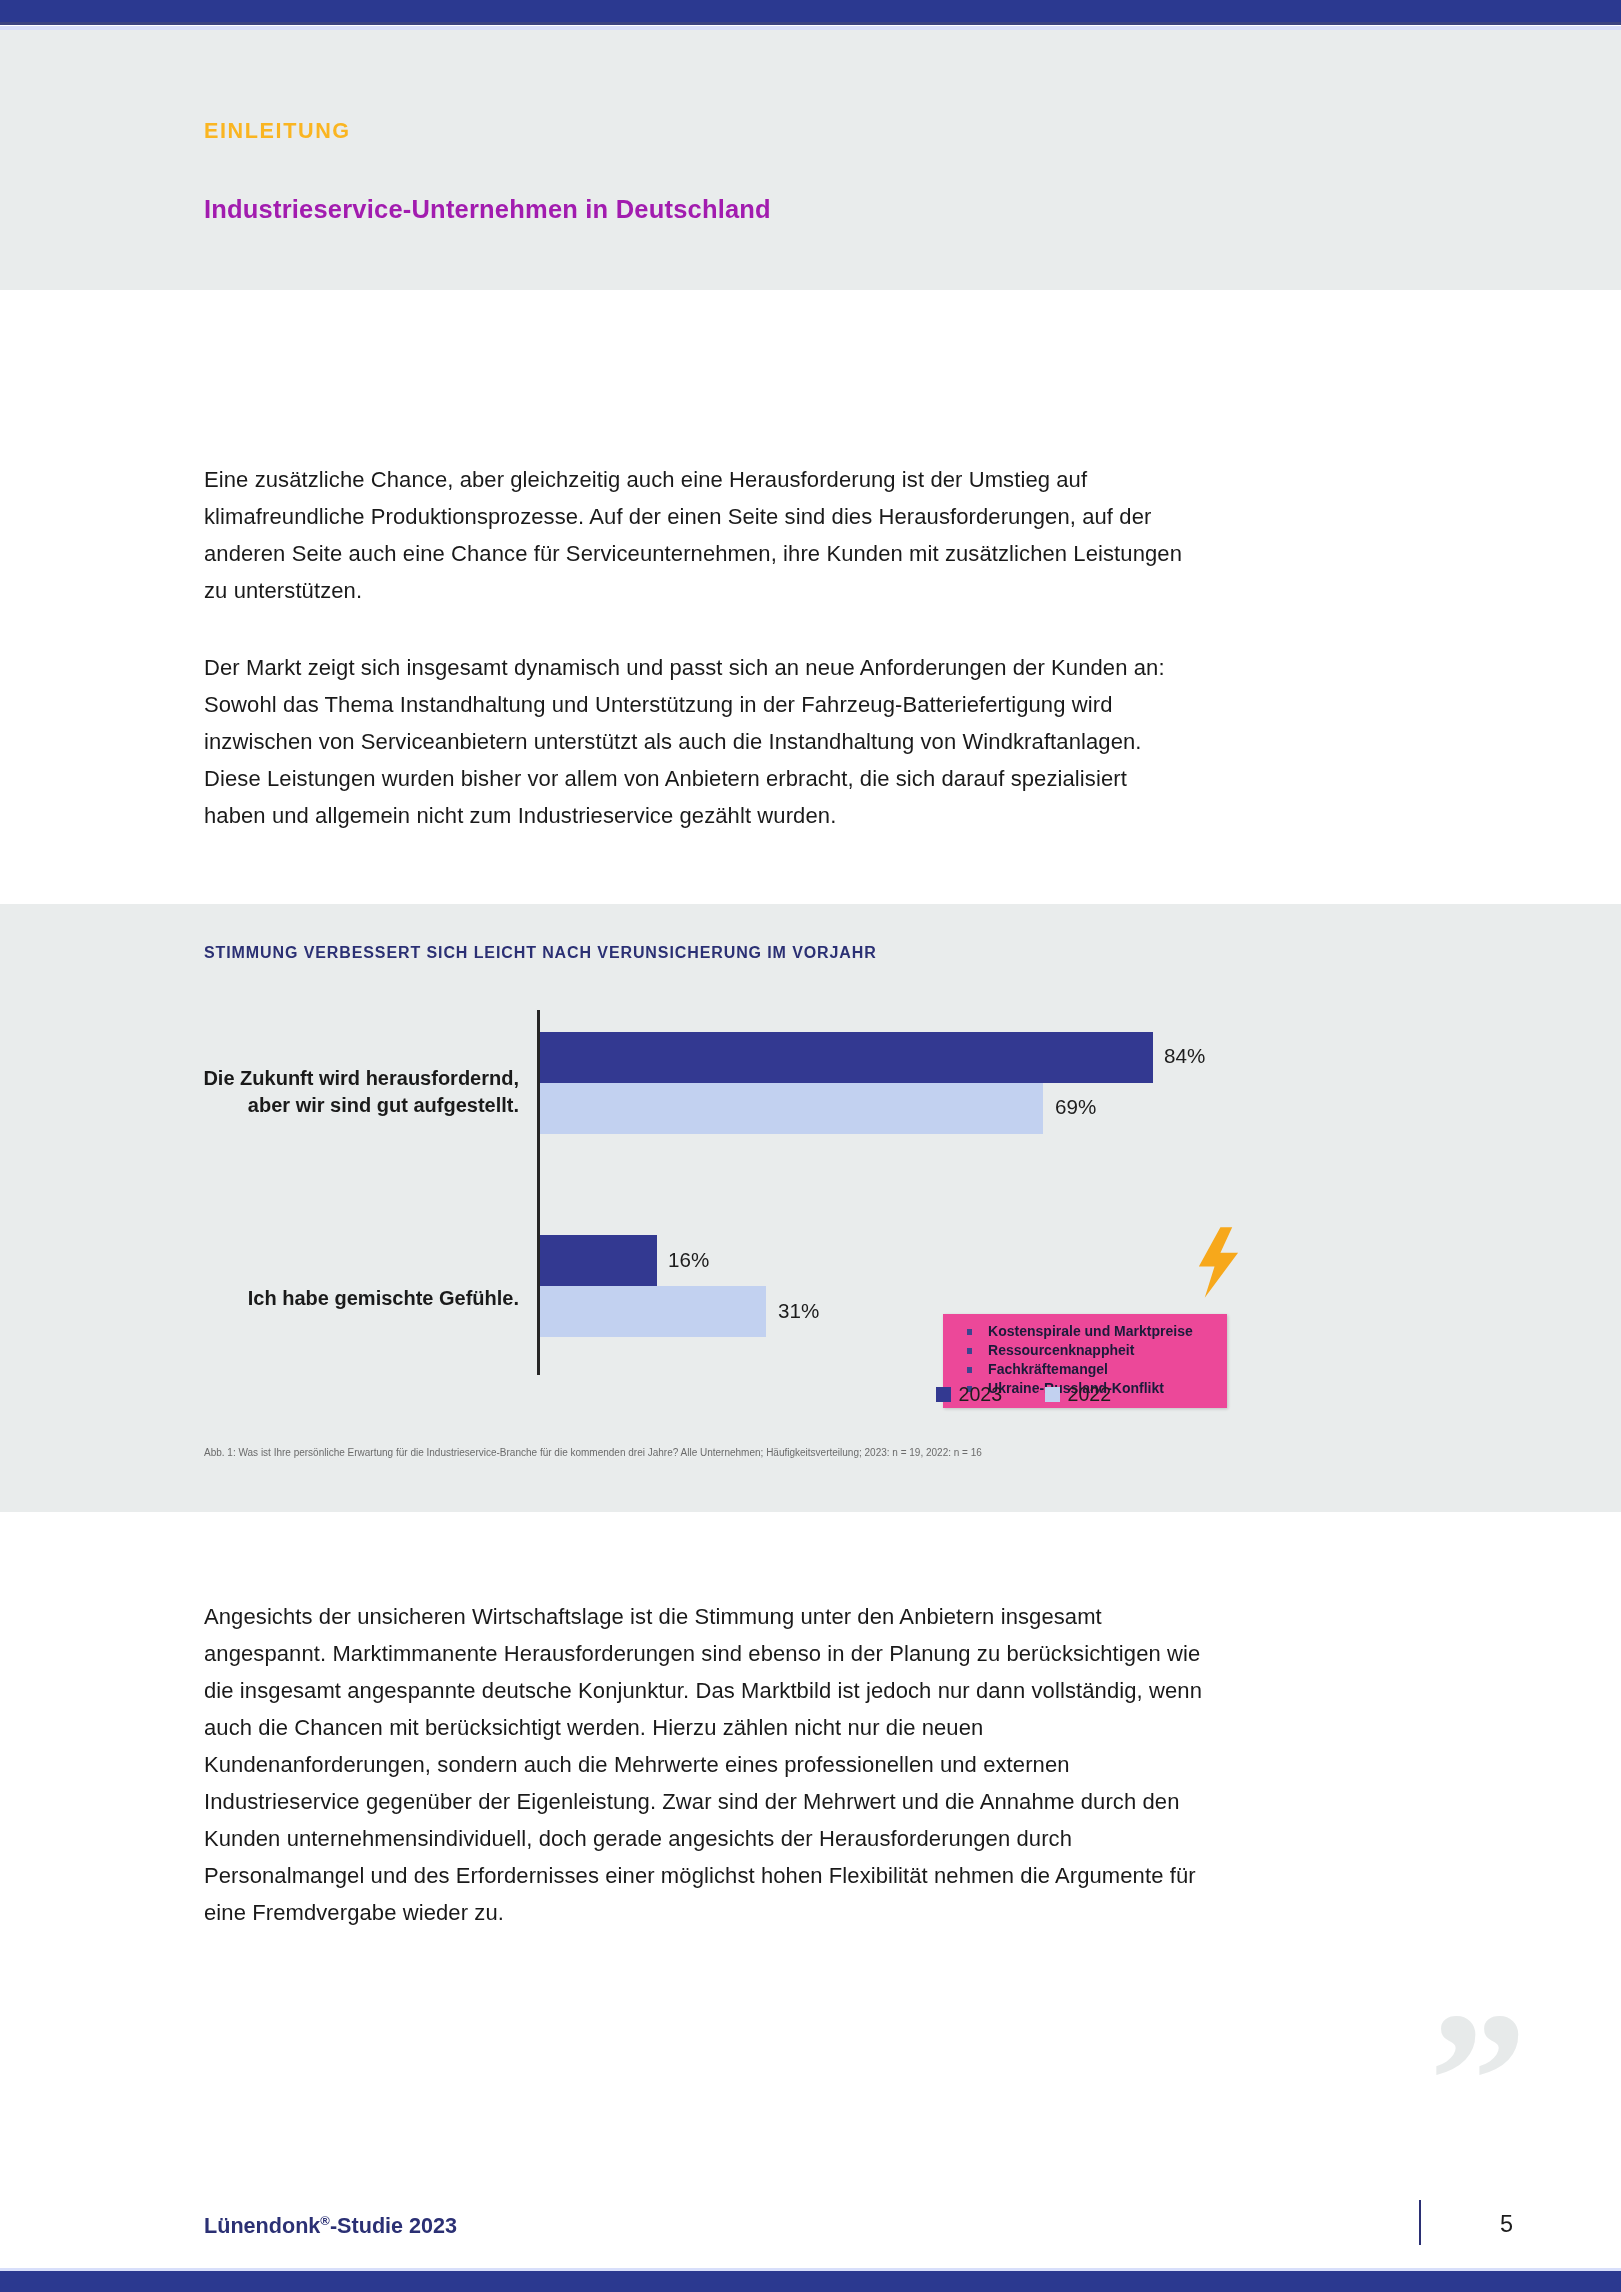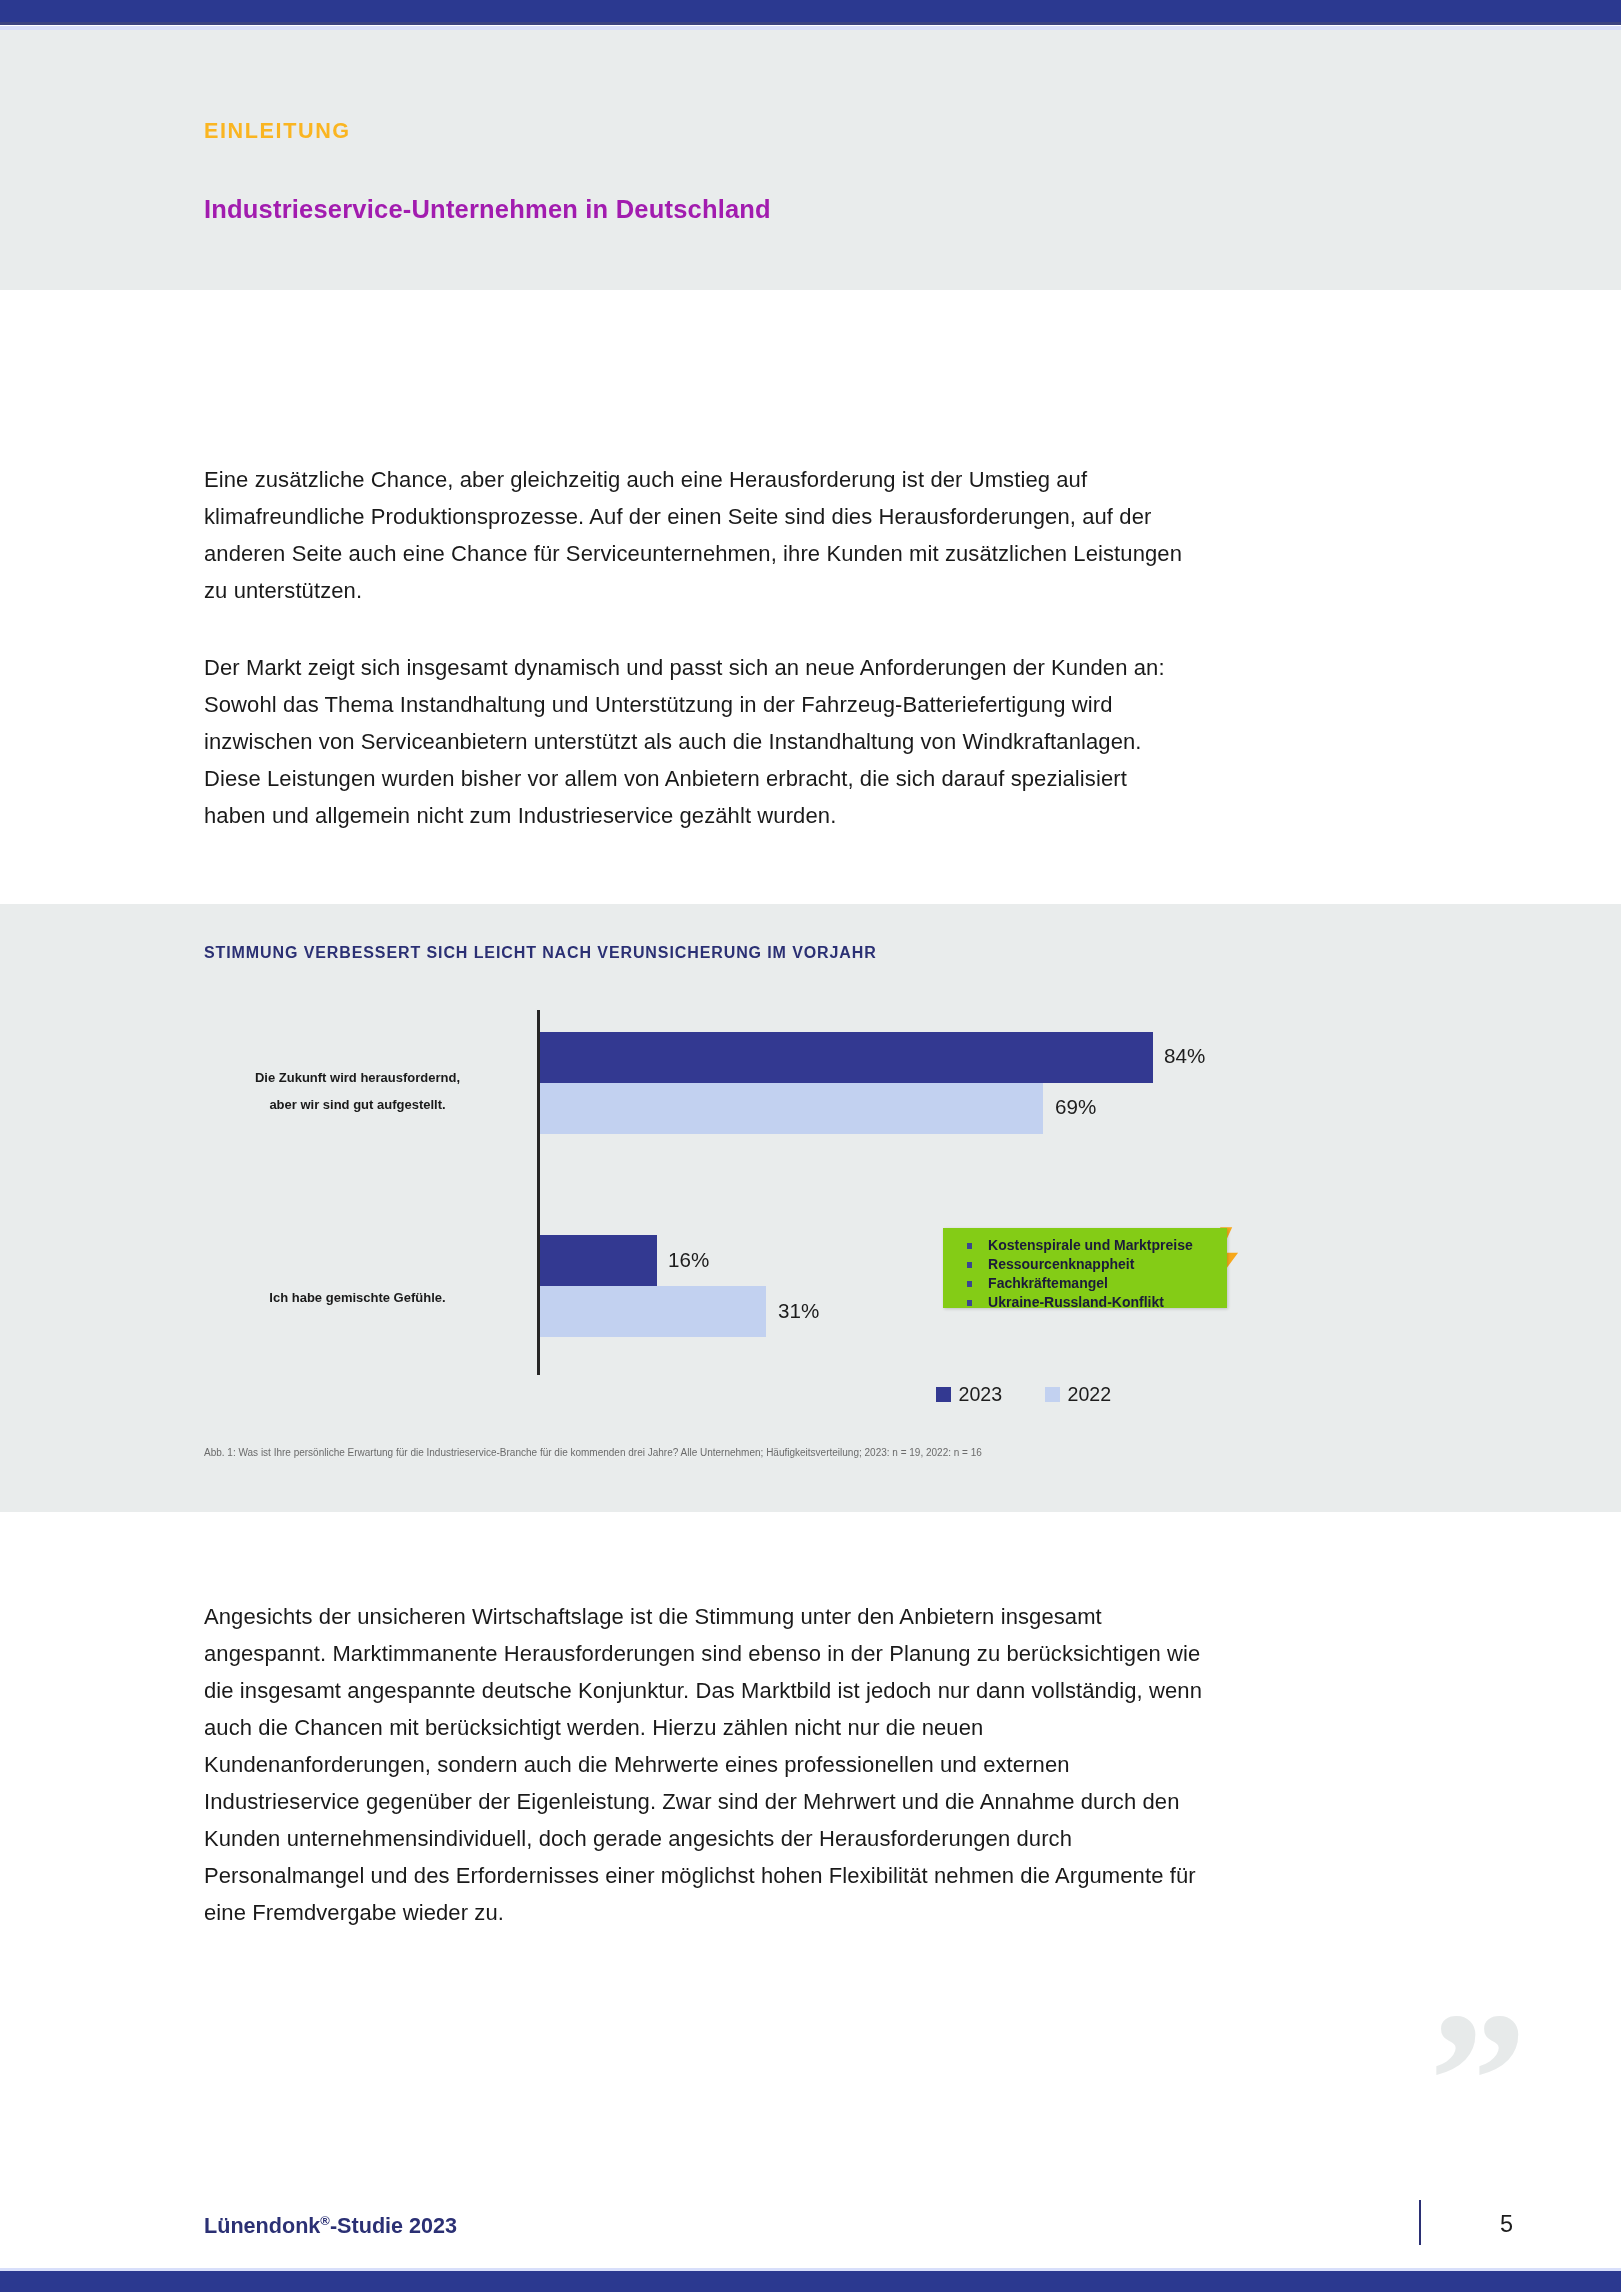--- a/index.html
+++ b/index.html
@@ -129,38 +129,38 @@
     font-size: 20.6px;
     color: #1d1d1d;
   }
   .val-a1 { left: 627px; top: 34px; }
   .val-a2 { left: 518px; top: 85px; }
   .val-b1 { left: 131px; top: 238px; }
   .val-b2 { left: 241px; top: 289px; }
 
   .cat-label {
     position: absolute;
-    text-align: center;
-    font-size: 13px;
+    text-align: right;
+    font-size: 20px;
     font-weight: bold;
     color: #1a1a1a;
     line-height: 26.5px;
     width: 323px;
   }
   .cat-1 { left: 196px; top: 1065px; }
   .cat-2 { left: 196px; top: 1285px; }
 
   
   .callout {
     position: absolute;
     left: 943px;
-    top: 1228px;
+    top: 1314px;
     width: 284px;
-    height: 80px;
-    background: #84cc16;
+    height: 94px;
+    background: #ec4899;
     box-shadow: 1px 1px 2.9px rgba(0,0,0,0.18);
   }
   .callout ul {
     margin: 0;
     padding: 7.8px 0 0 23.5px;
     list-style: none;
   }
   .callout li {
     font-size: 14px;
     font-weight: bold;

